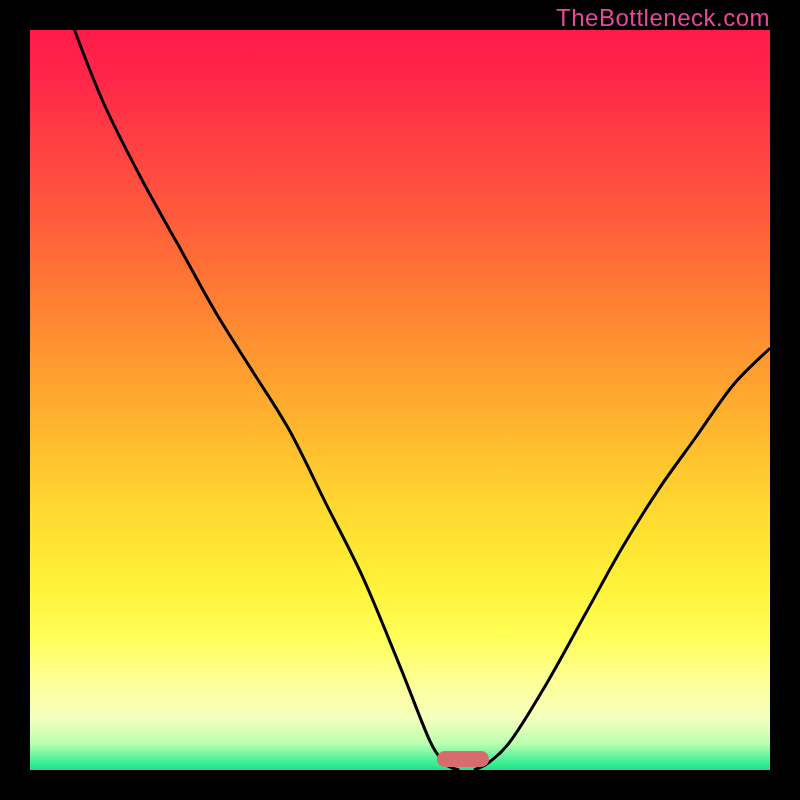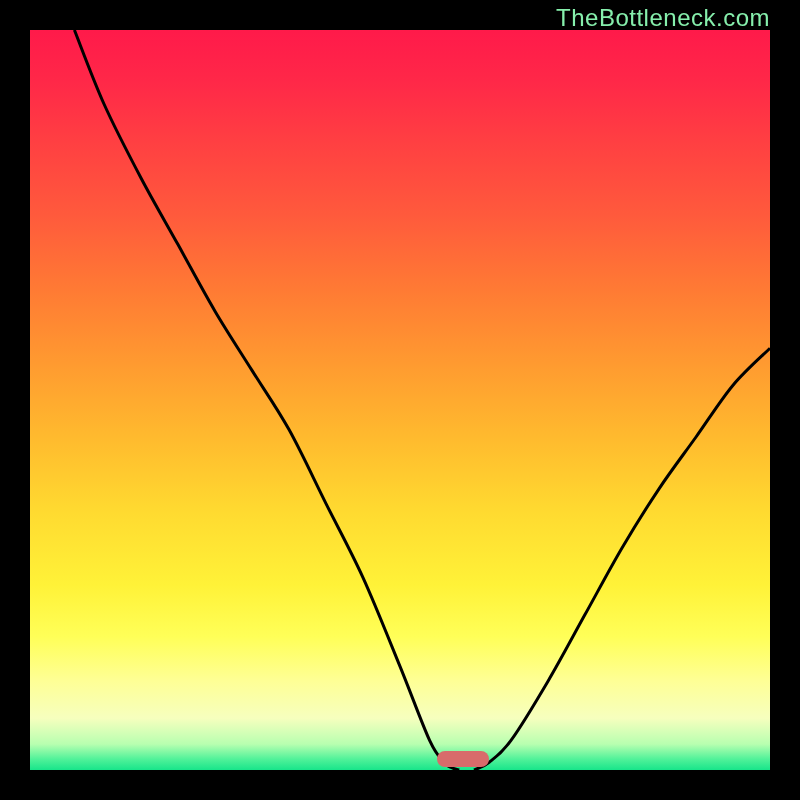--- a/index.html
+++ b/index.html
@@ -25,21 +25,21 @@
     width: 740px;
     height: 740px;
     overflow: hidden;
   }
   .watermark {
     position: absolute;
     top: 4px;
     right: 30px;
     font-family: Arial, Helvetica, sans-serif;
     font-size: 24px;
-    color: #86efac;
+    color: #ec4899;
     letter-spacing: 0.5px;
   }
   .gradient-bg {
     position: absolute;
     left: 0;
     top: 0;
     width: 740px;
     height: 740px;
   }
   .curve-svg {

